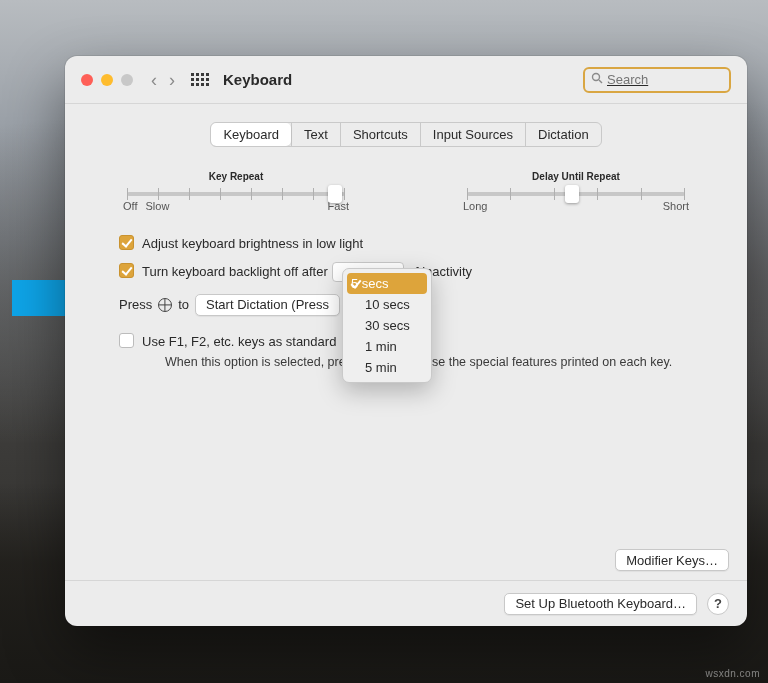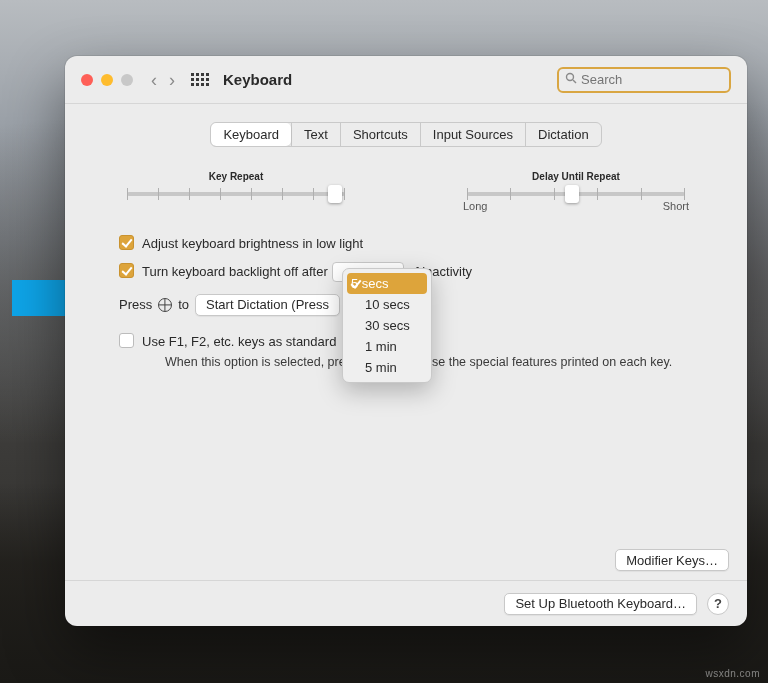--- a/index.html
+++ b/index.html
@@ -48,23 +48,23 @@
   }
   .traffic { display:flex; gap:8px; }
   .dot { width:12px; height:12px; border-radius:50%; }
   .dot.r{background:#fe5f57}.dot.y{background:#febc2e}.dot.g{background:#c8c8c8}
   .navbtns { display:flex; gap:12px; margin-left:18px; color:#8a8a8a; }
   .navbtn { font-size:18px; line-height:1; cursor:default; }
   .gridicon { margin-left:16px; display:grid; grid-template-columns:repeat(4,3px); grid-template-rows:repeat(3,3px); gap:2px; }
   .gridicon span{background:#3a3a3a;}
   .title { margin-left:14px; font-size:15px; font-weight:600; }
   .search {
-    margin-left:auto; width:174px; height:26px;
+    margin-left:auto; width:148px; height:26px;
     border:2px solid #d9a642; border-radius:6px;
-    display:flex; align-items:center; padding:0 6px; background:#fff0;
+    display:flex; align-items:center; padding:0 6px; background:#fff0;text-decoration:underline;
   }
   .search .sicon{ color:#8a8a8a; margin-right:4px; font-size:13px;}
   .search input{ border:none; background:transparent; outline:none; width:100%; font-size:13px; }
   
   .content { flex:1; position:relative; padding:18px 54px 16px 54px; }
   .segmented {
     display:flex; width:fit-content; margin:0 auto; border:1px solid #c9c9c9;
     border-radius:6px; overflow:hidden; background:#ececec;
   }
   .segmented .seg { padding:4px 12px; font-size:13px; cursor:default; }
@@ -204,20 +204,27 @@
               <i></i>
               <i></i>
               <i></i>
               <i></i>
               <i></i>
               <i></i>
               <i></i>
             </div>
           <div class="knob" style="left:92%"></div>
         </div>
+        <div class="ends">
+          <span style="display:flex;gap:8px">
+            <span>Off</span>
+            <span>Slow</span>
+          </span>
+          <span>Fast</span>
+        </div>
       </div>
       <div class="sliderbox">
         <div class="slabel">Delay Until Repeat</div>
         <div class="track">
           <div class="ticks">
               <i></i>
               <i></i>
               <i></i>
               <i></i>
               <i></i>

